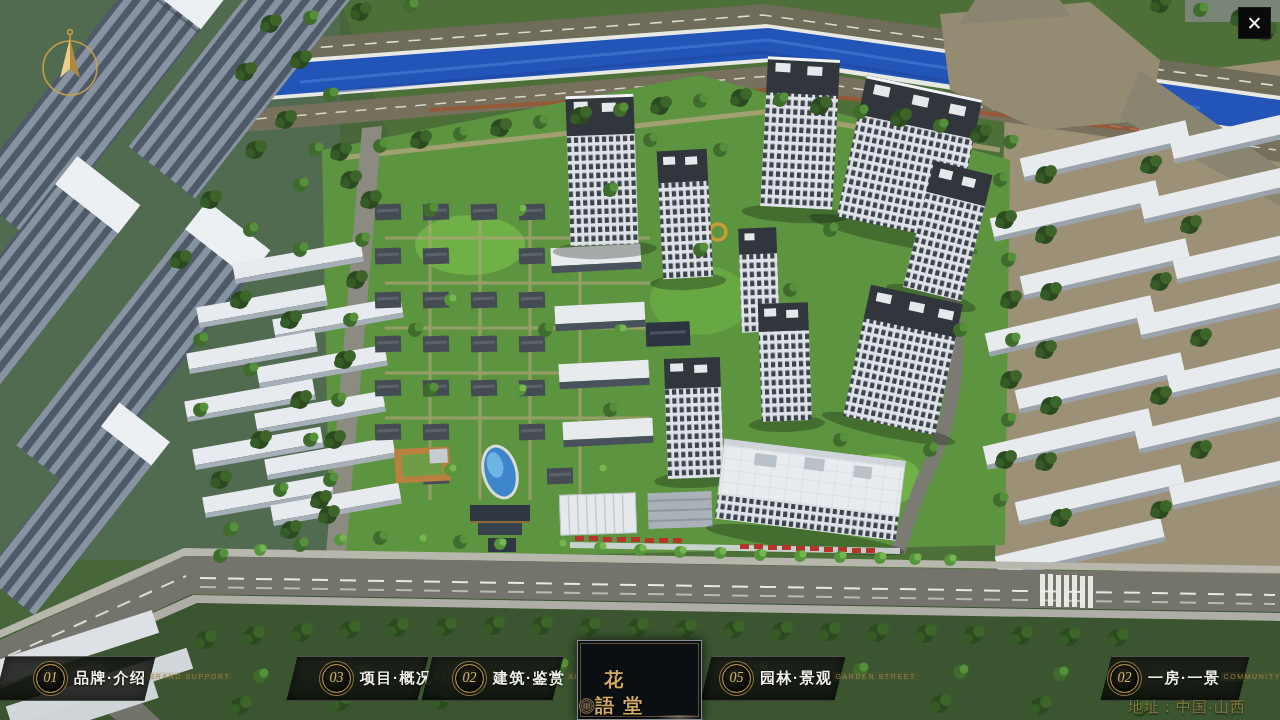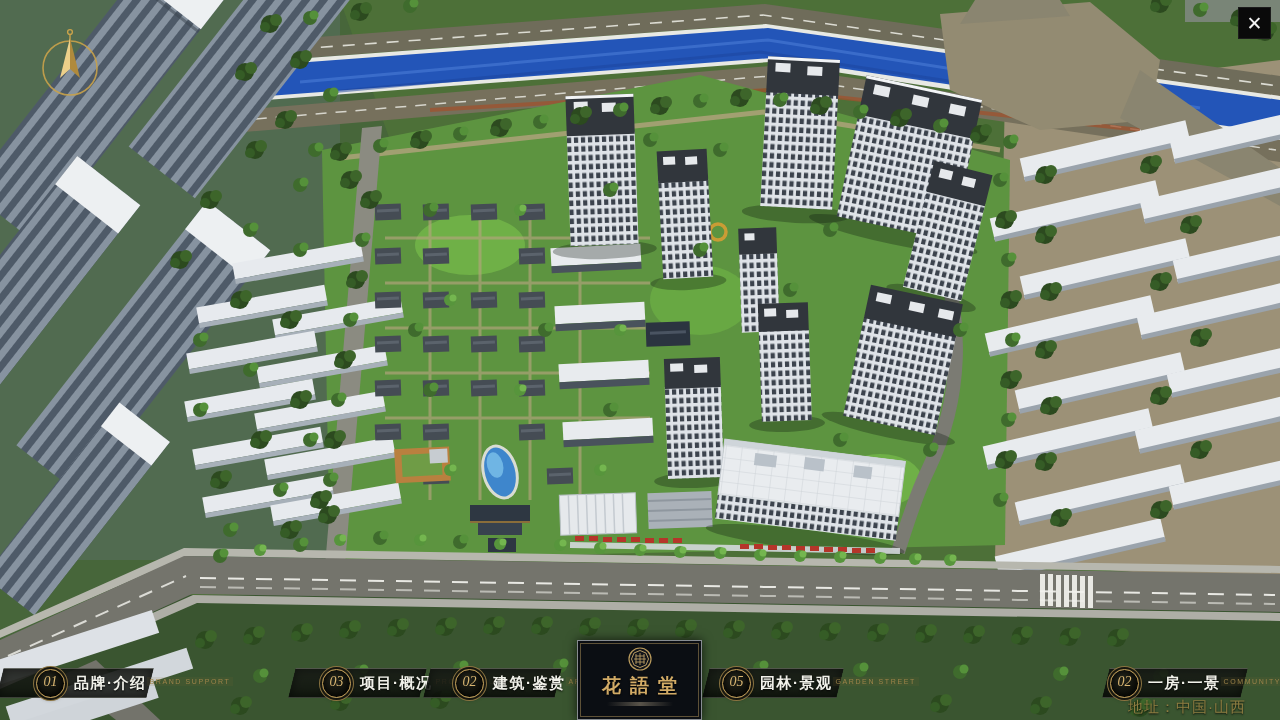--- a/index.html
+++ b/index.html
@@ -7,41 +7,41 @@
   .stage{position:relative;width:1280px;height:720px;font-family:"Liberation Sans",sans-serif;overflow:hidden;background:#4d7038}
   .scene{position:absolute;left:0;top:0;width:1280px;height:720px;display:block}
 
   
   .close-btn{position:absolute;left:1238px;top:7px;width:33px;height:32px;background:#0a0a0a;border:1px solid #1c1c1c;
     color:#f2f2f2;font-size:19px;line-height:28px;text-align:center;cursor:pointer;font-family:"DejaVu Sans",sans-serif}
   .compass{position:absolute;left:34px;top:26px;width:72px;height:78px;pointer-events:none}
 
   
   .menubar{position:absolute;left:0;top:656px;width:1280px;height:46px;z-index:5}
-  .menu-item{position:absolute;top:12px;height:30px;cursor:pointer}
+  .menu-item{position:absolute;top:0;height:45px;cursor:pointer}
   .panel-bg{position:absolute;left:0;top:0;right:0;bottom:0;transform:skewX(-14deg);
     background:linear-gradient(180deg,rgba(26,28,24,.88),rgba(10,12,9,.82));
     border-top:1px solid rgba(225,225,212,.30);border-bottom:1px solid rgba(225,225,212,.16);
     box-shadow:inset 0 0 12px rgba(0,0,0,.55)}
   .item-content{position:absolute;left:0;top:0;right:0;bottom:0;display:flex;align-items:center;gap:9px}
   .badge{flex:0 0 auto;width:29px;height:29px;border-radius:50%;border:1.5px solid #c9a45c;
     box-shadow:0 0 0 2px #16160f,0 0 0 3px #8a7340,0 1px 4px rgba(0,0,0,.6),inset 0 0 6px rgba(0,0,0,.85);
     background:radial-gradient(circle at 40% 30%,#23241b,#0b0c07 75%);
     display:flex;align-items:center;justify-content:center}
   .badge .num{font-family:"Liberation Serif",serif;font-style:italic;font-size:14px;color:#d8b571;transform:translateY(-1px)}
   .labels{display:flex;flex-direction:row;justify-content:center}
   .labels .zh{font-size:15px;font-weight:bold;color:#f1f1ea;letter-spacing:1.5px;white-space:nowrap;
     text-shadow:0 1px 2px rgba(0,0,0,.85)}
   .labels .en{margin-top:3px;font-size:7px;color:#9c8349;letter-spacing:1.6px;white-space:nowrap;
     background:rgba(130,106,52,.12);padding:1px 3px;align-self:flex-start}
 
   
   .logo-box{position:absolute;left:577px;top:640px;width:125px;height:80px;z-index:6;background:#0b0e13;
     border:1px solid #878c91;box-shadow:inset 0 0 0 2px #0b0e13,inset 0 0 0 3px rgba(195,165,100,.45),0 0 10px rgba(0,0,0,.7);
-    display:flex;flex-direction:column;align-items:center;cursor:pointer}
+    display:flex;flex-direction:row;align-items:flex-end;cursor:pointer}
   .seal{margin-top:5px;width:26px;height:26px}
   .logo-title{margin-top:1px;font-family:"Liberation Serif",serif;font-weight:bold;font-size:19px;color:#d2ab66;
     letter-spacing:9px;text-indent:9px;text-shadow:0 1px 2px #000}
   .logo-sub{width:66px;height:4px;margin-top:3px;
     background:linear-gradient(90deg,transparent,rgba(165,152,128,.5),transparent)}
 
   
   .address{position:absolute;right:34px;top:698px;z-index:6;font-size:15px;letter-spacing:1px;color:#8e7d41;
     text-shadow:0 1px 2px rgba(0,0,0,.9);white-space:nowrap}
 </style>

